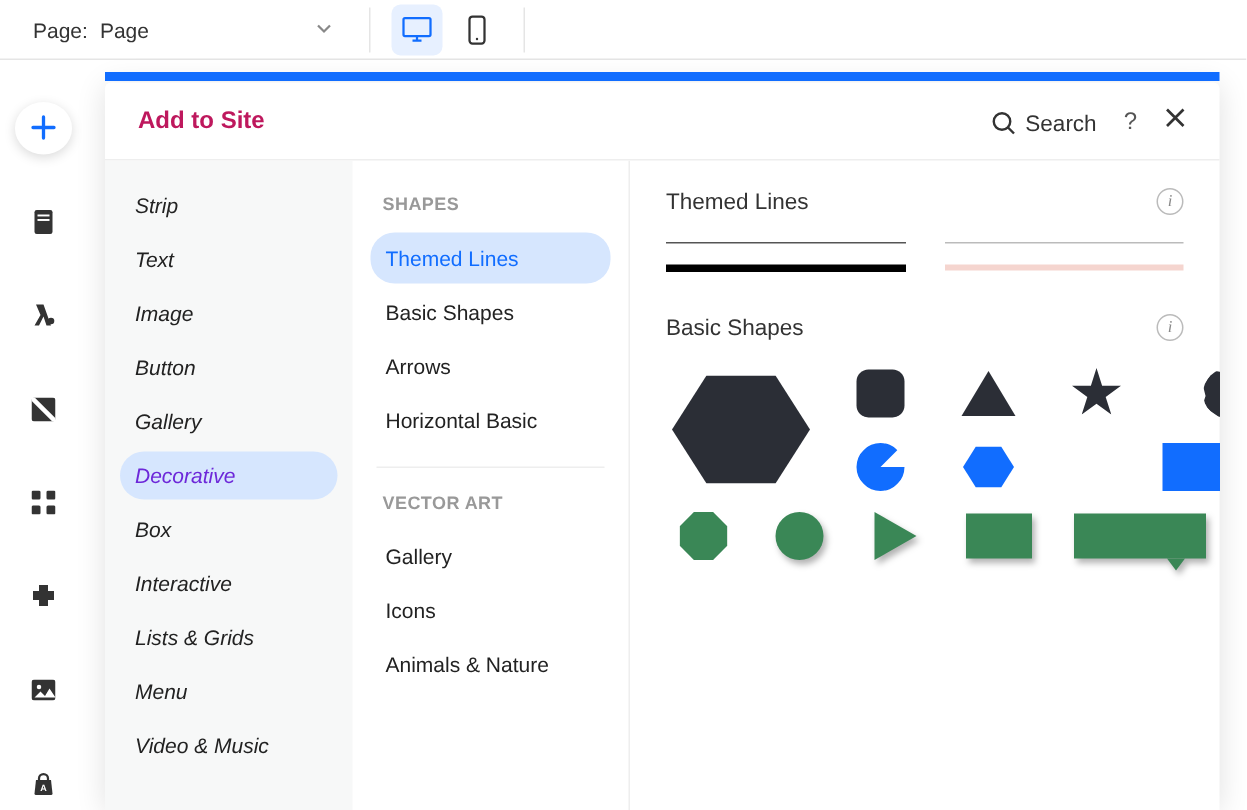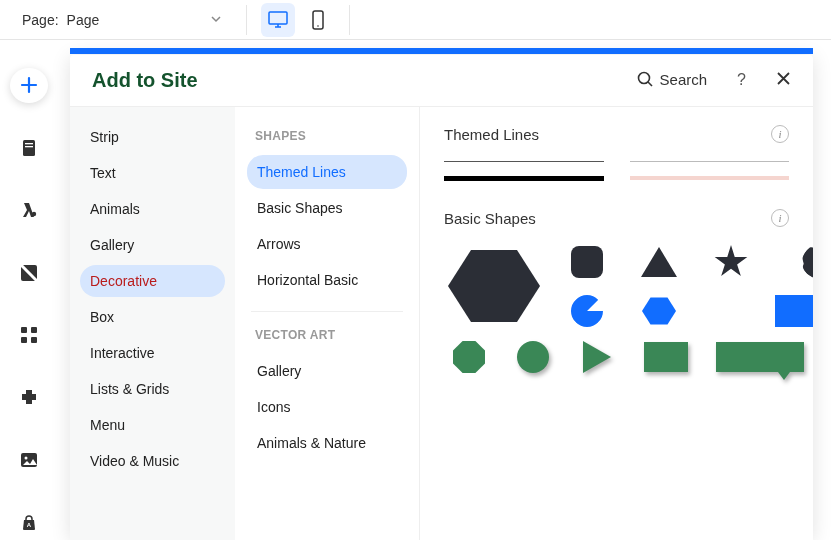--- a/index.html
+++ b/index.html
@@ -14,28 +14,28 @@
     .device-btn.active { background: #e7f0ff; color: #116dff; }
     
     .blue-strip { position: absolute; top: 48px; left: 70px; right: 18px; height: 6px; background: #116dff; z-index: 1; }
     
     .left-rail { position: absolute; left: 0; top: 48px; bottom: 0; width: 58px; display: flex; flex-direction: column; align-items: center; padding-top: 20px; gap: 28px; }
     .rail-btn { width: 38px; height: 38px; border-radius: 50%; display: flex; align-items: center; justify-content: center; color: #333; }
     .rail-btn.plus { box-shadow: 0 2px 8px rgba(0,0,0,0.15); color: #116dff; font-size: 22px; font-weight: 300; background: #fff; }
     
     .panel { position: absolute; left: 70px; top: 55px; right: 18px; bottom: 0; background: #fff; box-shadow: 0 2px 20px rgba(0,0,0,0.12); border-radius: 4px 4px 0 0; display: flex; flex-direction: column; }
     .panel-head { height: 52px; display: flex; align-items: center; padding: 0 22px; border-bottom: 1px solid #eee; }
-    .panel-title { font-size: 20px; font-weight: 700; color: #14532d; }
-    .panel-head-right { margin-left: auto; display: flex; align-items: flex-start; gap: 30px; color: #333; }
+    .panel-title { font-size: 16px; font-weight: 700; color: #be185d; }
+    .panel-head-right { margin-left: auto; display: flex; align-items: flex-end; gap: 18px; color: #333; }
     .search-group { display: flex; align-items: center; gap: 6px; font-size: 15px; }
     
     .panel-body { flex: 1; display: flex; overflow: hidden; }
     .cat-col { width: 165px; background: #f7f8f8; padding: 14px 10px; display: flex; flex-direction: column; gap: 4px; overflow-y: auto; }
-    .cat-item { padding: 8px 10px; font-size: 14px; color: #222; border-radius: 16px; cursor: pointer; white-space: nowrap; }
-    .cat-item.active { background: #d6e6fe; color: #b91c1c; position: relative; }
+    .cat-item { padding: 8px 10px; font-size: 14px; color: #222; border-radius: 16px; cursor: pointer; white-space: nowrap; font-style: italic; }
+    .cat-item.active { background: #d6e6fe; color: #6d28d9; position: relative; }
     
     .sub-col { width: 185px; border-right: 1px solid #eee; padding: 16px 12px; display: flex; flex-direction: column; gap: 2px; overflow-y: auto; }
     .sub-header { font-size: 12px; font-weight: 600; color: #999; letter-spacing: 0.3px; padding: 6px 8px 10px; }
     .sub-item { padding: 9px 10px; font-size: 14px; color: #222; border-radius: 16px; cursor: pointer; }
     .sub-item.active { background: #d6e6fe; color: #116dff; }
     .sub-divider { height: 1px; background: #eee; margin: 12px 4px 8px; }
     
     .content-col { flex: 1; padding: 18px 24px; overflow-y: auto; }
     .section { margin-bottom: 28px; }
     .sec-head { display: flex; align-items: center; margin-bottom: 18px; }
@@ -170,21 +170,22 @@
             <path d="M2 2l11 11M13 2L2 13" stroke="#333" stroke-width="1.8"></path>
           </svg>
       </span>
     </div>
   </div>
 
   <div class="panel-body">
     <div class="cat-col">
       <div class="cat-item">Strip</div>
       <div class="cat-item">Text</div>
-      <div class="cat-item">Animals</div>
+      <div class="cat-item">Image</div>
+      <div class="cat-item">Button</div>
       <div class="cat-item">Gallery</div>
       <div class="cat-item active">Decorative</div>
       <div class="cat-item">Box</div>
       <div class="cat-item">Interactive</div>
       <div class="cat-item">Lists &amp; Grids</div>
       <div class="cat-item">Menu</div>
       <div class="cat-item">Video &amp; Music</div>
     </div>
 
     <div class="sub-col">

